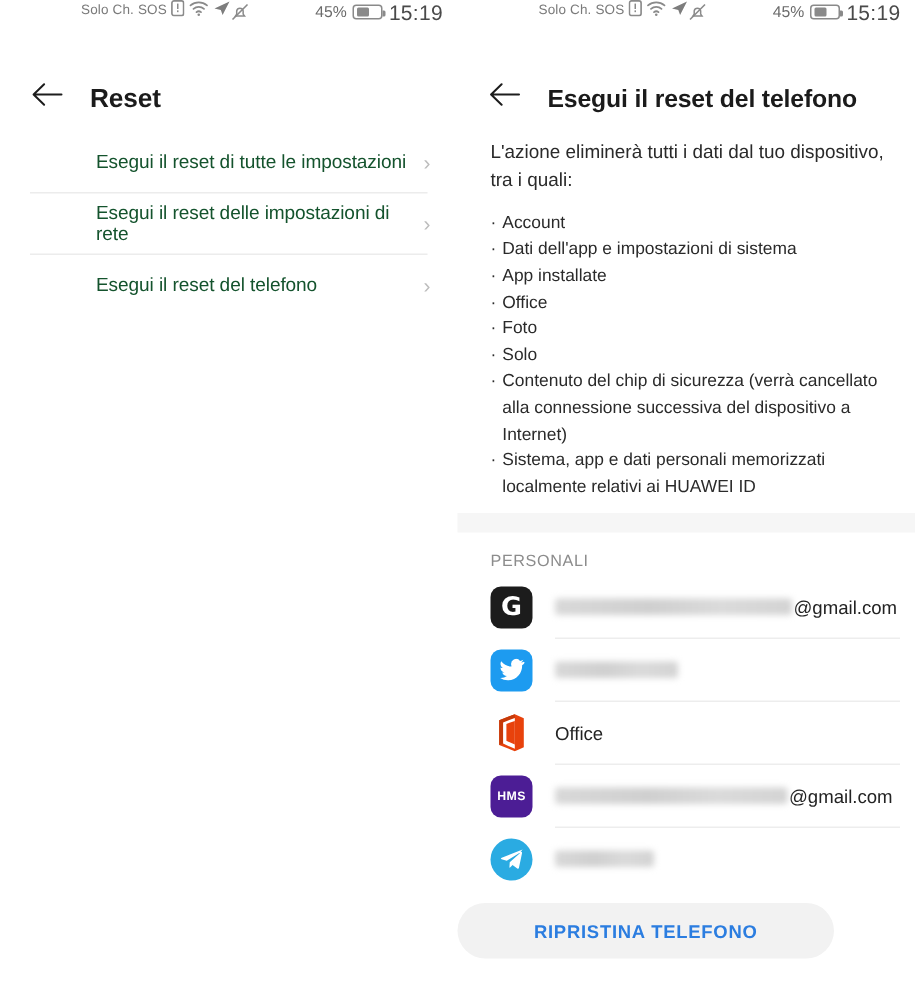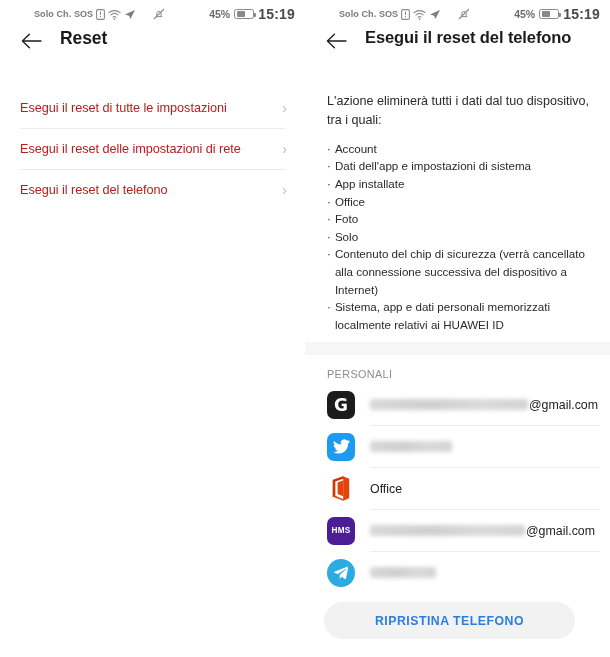--- a/index.html
+++ b/index.html
@@ -9,25 +9,24 @@
     font-family: "Liberation Sans", "DejaVu Sans", sans-serif;
     overflow: hidden;
   }
   .screens { display: flex; width: 610px; height: 657px; }
   .screen { width: 305px; height: 657px; background: #ffffff; position: relative; }
 
   
   .statusbar {
     height: 28px;
     display: flex;
-    align-items: center;
+    align-items: flex-start;
     font-size: 9.5px;
     color: #6b6b6b;
-    padding: 0 10px;
-    font-weight: bold;
+    padding: 0 30px;
   }
   .sb-left { display: flex; align-items: center; gap: 3px; margin-left: 24px; }
   .sb-carrier { font-size: 9px; color: #7a7a7a; letter-spacing: 0.1px; white-space: nowrap; }
   .sb-spacer { flex: 1; }
   .sb-right { display: flex; align-items: center; gap: 4px; }
   .sb-battery-text { font-size: 10.5px; color: #6b6b6b; margin-left: 40px; }
   .sb-time { font-size: 14px; color: #4a4a4a; letter-spacing: 0.2px; }
   .ic { display: inline-flex; align-items: center; justify-content: center; }
 
   
@@ -44,39 +43,39 @@
     width: 2px; height: 4px; background: #8a8a8a;
     border-radius: 0 1px 1px 0;
   }
   .battery > i {
     position: absolute; left: 1.4px; top: 1.4px; bottom: 1.4px;
     width: 45%; background: #8a8a8a; border-radius: 1px; display: block;
   }
 
   
   .titlebar {
-    display: flex; align-items: flex-start;
+    display: flex; align-items: flex-end;
     height: 48px;
     padding: 0 0 0 18px;
     gap: 16px;
   }
   .back-btn { width: 26px; height: 26px; display: flex; align-items: center; justify-content: center; cursor: pointer; }
   .title { font-size: 17.5px; color: #1b1b1b; font-weight: 600; letter-spacing: -0.1px; }
   .title.small { font-size: 16.5px; }
 
   
   .list { padding: 12px 0 0 0; }
   .list-item {
     position: relative;
     display: flex; align-items: center;
     padding: 0 18px 0 20px;
     height: 40px;
     cursor: pointer;
   }
-  .list-item .li-label { font-size: 12.7px; color: #b91c1c; flex: 1; letter-spacing: -0.05px; }
+  .list-item .li-label { font-size: 12.7px; color: #14532d; flex: 1; letter-spacing: -0.05px; margin-left: 44px; }
   .chev { color: #bdbdbd; font-size: 14px; line-height: 1; font-weight: 300; }
   .divider { height: 1px; background: #ececec; margin: 0 20px; }
 
   
   .desc {
     padding: 16px 20px 0 22px;
     font-size: 12.6px;
     line-height: 1.5;
     color: #2a2a2a;
   }
@@ -123,21 +122,21 @@
   }
 
   
   .sq { border-radius: 7px; width: 28px; height: 28px; display: flex; align-items: center; justify-content: center; }
   .g-icon { background: #1c1c1c; color: #fff; font-size: 17px; font-weight: 700; font-family: "DejaVu Sans", sans-serif; }
   .tw-icon { background: #1d9bf0; }
   .hms-icon { background: #4c1d95; color: #fff; font-size: 8.2px; font-weight: 700; letter-spacing: 0.3px; }
   .tg-icon { background: #2aabe2; border-radius: 50%; }
 
   
-  .btn-wrap { position: absolute; left: 0; right: 16px; bottom: 18px; display: flex; justify-content: center; }
+  .btn-wrap { position: absolute; left: 0; right: 16px; bottom: 18px; display: flex; justify-content: flex-start; }
   .btn-reset {
     width: 251px; height: 37px;
     background: #f2f2f2;
     border-radius: 19px;
     display: flex; align-items: center; justify-content: center;
     font-size: 12.3px; font-weight: 700; letter-spacing: 0.5px;
     color: #2b7de0;
     cursor: pointer;
     border: none;
     font-family: "Liberation Sans", sans-serif;

